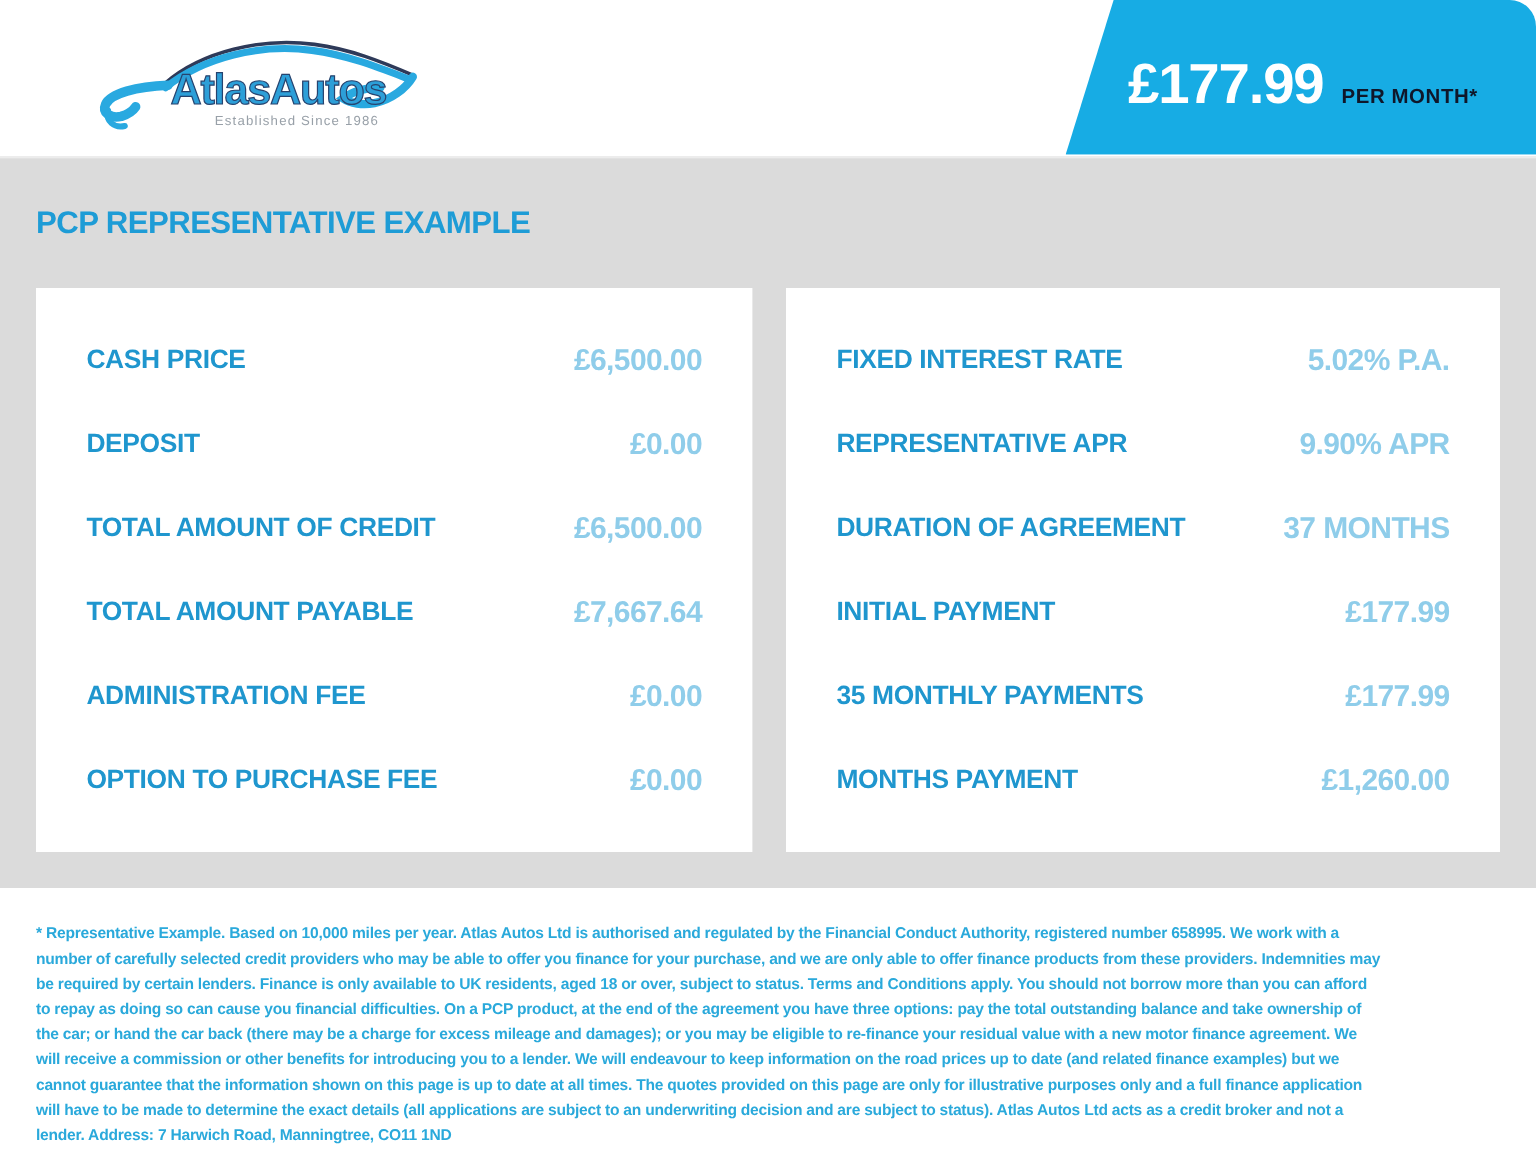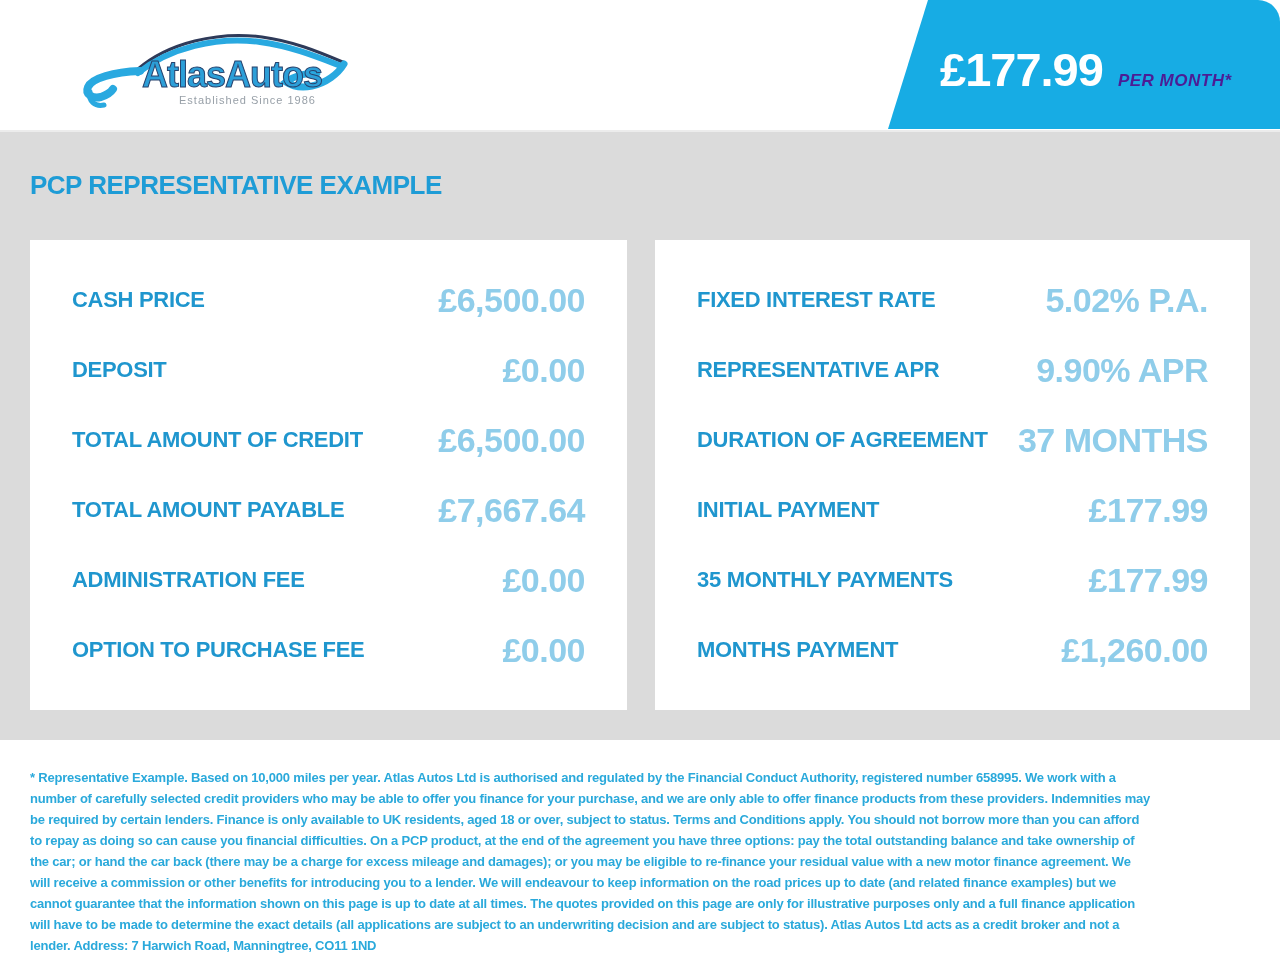--- a/index.html
+++ b/index.html
@@ -22,21 +22,21 @@
   .header { position: absolute; top: 0; left: 0; width: 1280px; height: 130px; background: #fff; }
   .logo { position: absolute; left: 76px; top: 26px; }
 
   .banner {
     position: absolute; top: 0; right: 0; width: 400px; height: 129px;
     background: var(--banner-blue);
     clip-path: polygon(48px 0, 100% 0, 100% 100%, 8px 100%);
   }
   .banner-inner { display: flex; align-items: baseline; gap: 15px; margin: 42px 0 0 60px; }
   .banner-price { color: #fff; font-weight: 700; font-size: 47px; letter-spacing: -1px; }
-  .banner-period { color: #4c1d95; font-weight: 700; font-size: 17px; letter-spacing: 0.5px; font-style: italic; }
+  .banner-period { color: #0f172a; font-weight: 700; font-size: 17px; letter-spacing: 0.5px; }
 
   
   .gray-section {
     position: absolute; top: 130px; left: 0; width: 1280px; height: 610px;
     background: var(--section-gray);
     border-top: 2px solid #ececec;
   }
   .page-title {
     position: absolute; left: 30px; top: 170px;
     color: var(--heading-blue); font-size: 26px; font-weight: 700; letter-spacing: -0.5px;
@@ -52,21 +52,21 @@
     height: 100%; padding: 12px 42px;
   }
   .finance-row {
     display: flex; justify-content: space-between; align-items: center;
     height: 70px;
   }
   .finance-label {
     color: var(--label-blue); font-weight: 700; font-size: 22px; letter-spacing: -0.3px;
   }
   .finance-value {
-    color: var(--value-blue); font-weight: 700; font-size: 34px; letter-spacing: -0.5px;
+    color: var(--value-blue); font-weight: 700; font-size: 25px; letter-spacing: -0.5px;
   }
 
   
   .disclaimer {
     position: absolute; left: 30px; top: 767px; width: 1122px;
     color: var(--disclaimer-blue); font-weight: 700;
     font-size: 13px; line-height: 21px; letter-spacing: -0.2px;
   }
 </style>
 </head>

